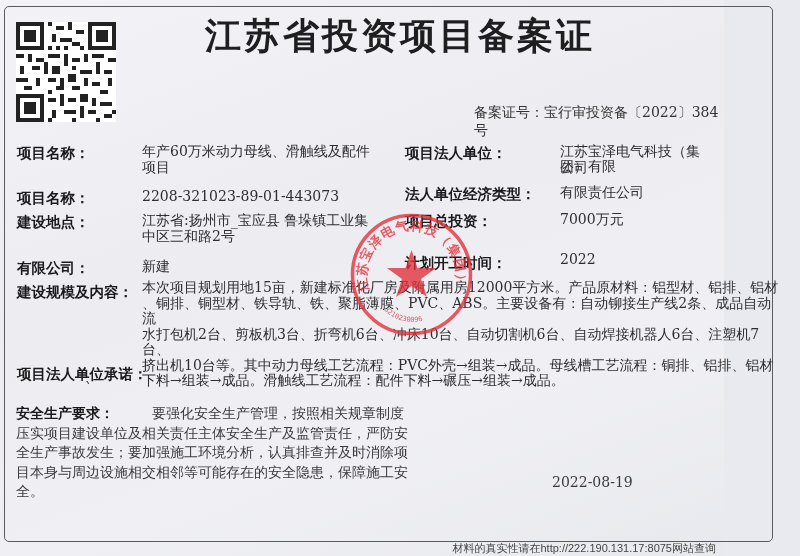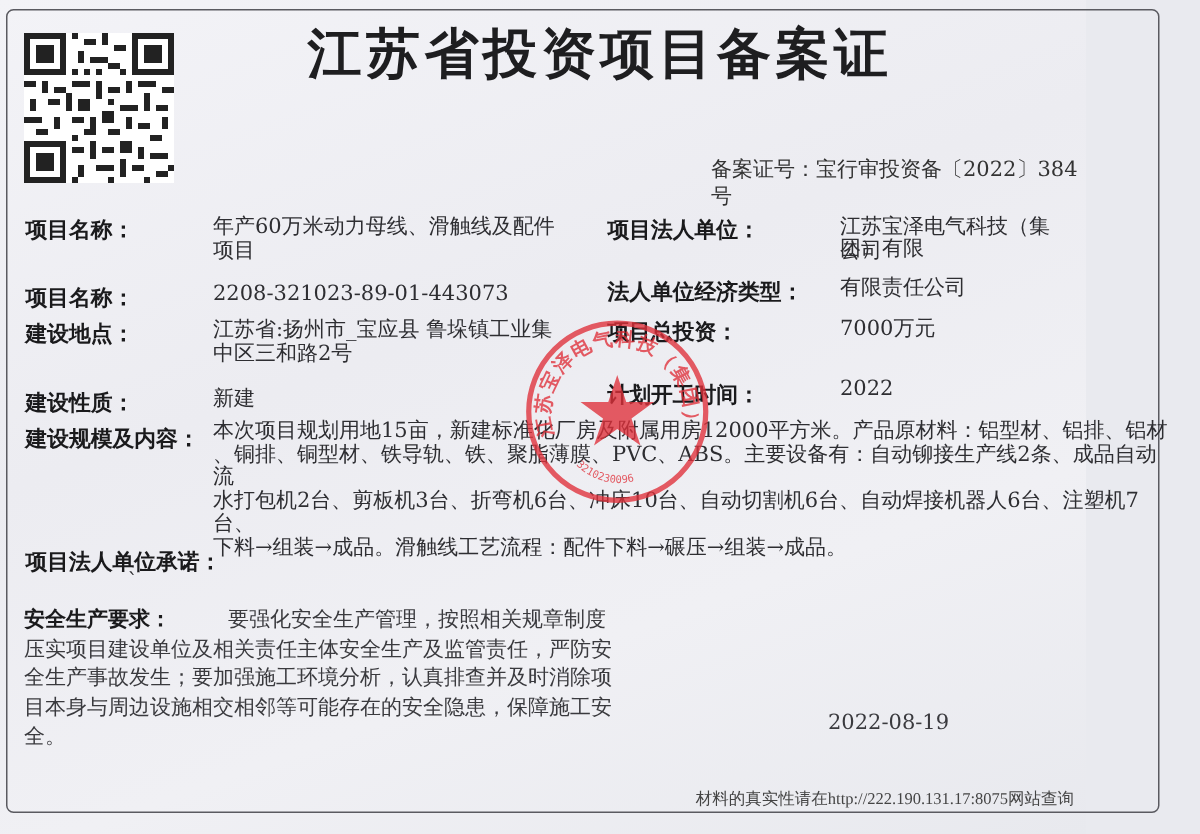--- a/index.html
+++ b/index.html
@@ -54,22 +54,22 @@
     margin-right:38px;
     margin-top:48px;
   }
   .issuer {
     position:absolute; left:528px; top:456px; font-size:15px; color:#3a3a3e;
   }
   .issue-date {
     position:absolute; left:552px; top:474px; font-size:14px; color:#3a3a3e;
   }
   .footer {
-    position:absolute; right:8px; bottom:16px; font-size:11px; color:#444;
-    font-family: Liberation Serif, serif;
+    position:absolute; right:8px; bottom:0px; font-size:11px; color:#444;
+    font-family: Liberation Sans, sans-serif;
   }
   .stamp {
     position:absolute; left:349px; top:212px; width:125px; height:125px;
     opacity:0.78; pointer-events:none;
   }
   .dot {
     position:absolute; left:85px; top:380px; font-size:14px;
   }
 </style>
 </head>
@@ -159,41 +159,42 @@
   <div class="val" style="left:142px;top:144px">年产60万米动力母线、滑触线及配件</div>
   <div class="val" style="left:142px;top:160px">项目</div>
 
   <div class="lbl" style="left:17px;top:189px">项目名称：</div>
   <div class="val" style="left:142px;top:189px">2208-321023-89-01-443073</div>
 
   <div class="lbl" style="left:17px;top:213px">建设地点：</div>
   <div class="val" style="left:142px;top:213px">江苏省:扬州市_宝应县 鲁垛镇工业集</div>
   <div class="val" style="left:142px;top:229px">中区三和路2号</div>
 
-  <div class="lbl" style="left:17px;top:259px">建设性质：</div>
+  <div class="lbl" style="left:17px;top:259px">有限公司：</div>
   <div class="val" style="left:142px;top:259px">新建</div>
 
   <div class="lbl" style="left:405px;top:144px">项目法人单位：</div>
   <div class="val" style="left:560px;top:144px">江苏宝泽电气科技（集团）有限</div>
   <div class="val" style="left:560px;top:160px">公司</div>
 
   <div class="lbl" style="left:405px;top:185px">法人单位经济类型：</div>
   <div class="val" style="left:560px;top:185px">有限责任公司</div>
 
   <div class="lbl" style="left:405px;top:212px">项目总投资：</div>
   <div class="val" style="left:560px;top:212px">7000万元</div>
 
   <div class="lbl" style="left:405px;top:254px">计划开工时间：</div>
   <div class="val" style="left:560px;top:252px">2022</div>
 
   <div class="lbl" style="left:17px;top:283px">建设规模及内容：</div>
   <div class="scope">
     <div>本次项目规划用地15亩，新建标准化厂房及附属用房12000平方米。产品原材料：铝型材、铝排、铝材</div>
     <div>、铜排、铜型材、铁导轨、铁、聚脂薄膜、PVC、ABS。主要设备有：自动铆接生产线2条、成品自动流</div>
     <div>水打包机2台、剪板机3台、折弯机6台、冲床10台、自动切割机6台、自动焊接机器人6台、注塑机7台、</div>
+    <div>挤出机10台等。其中动力母线工艺流程：PVC外壳→组装→成品。母线槽工艺流程：铜排、铝排、铝材</div>
     <div>下料→组装→成品。滑触线工艺流程：配件下料→碾压→组装→成品。</div>
   </div>
 
   <div class="lbl" style="left:17px;top:365px">项目法人单位承诺：</div>
   <div class="dot">`</div>
 
   <div class="safety">
     <div><span class="lbl-inline">安全生产要求：</span><span>要强化安全生产管理，按照相关规章制度</span></div>
     <div>压实项目建设单位及相关责任主体安全生产及监管责任，严防安</div>
     <div>全生产事故发生；要加强施工环境分析，认真排查并及时消除项</div>

